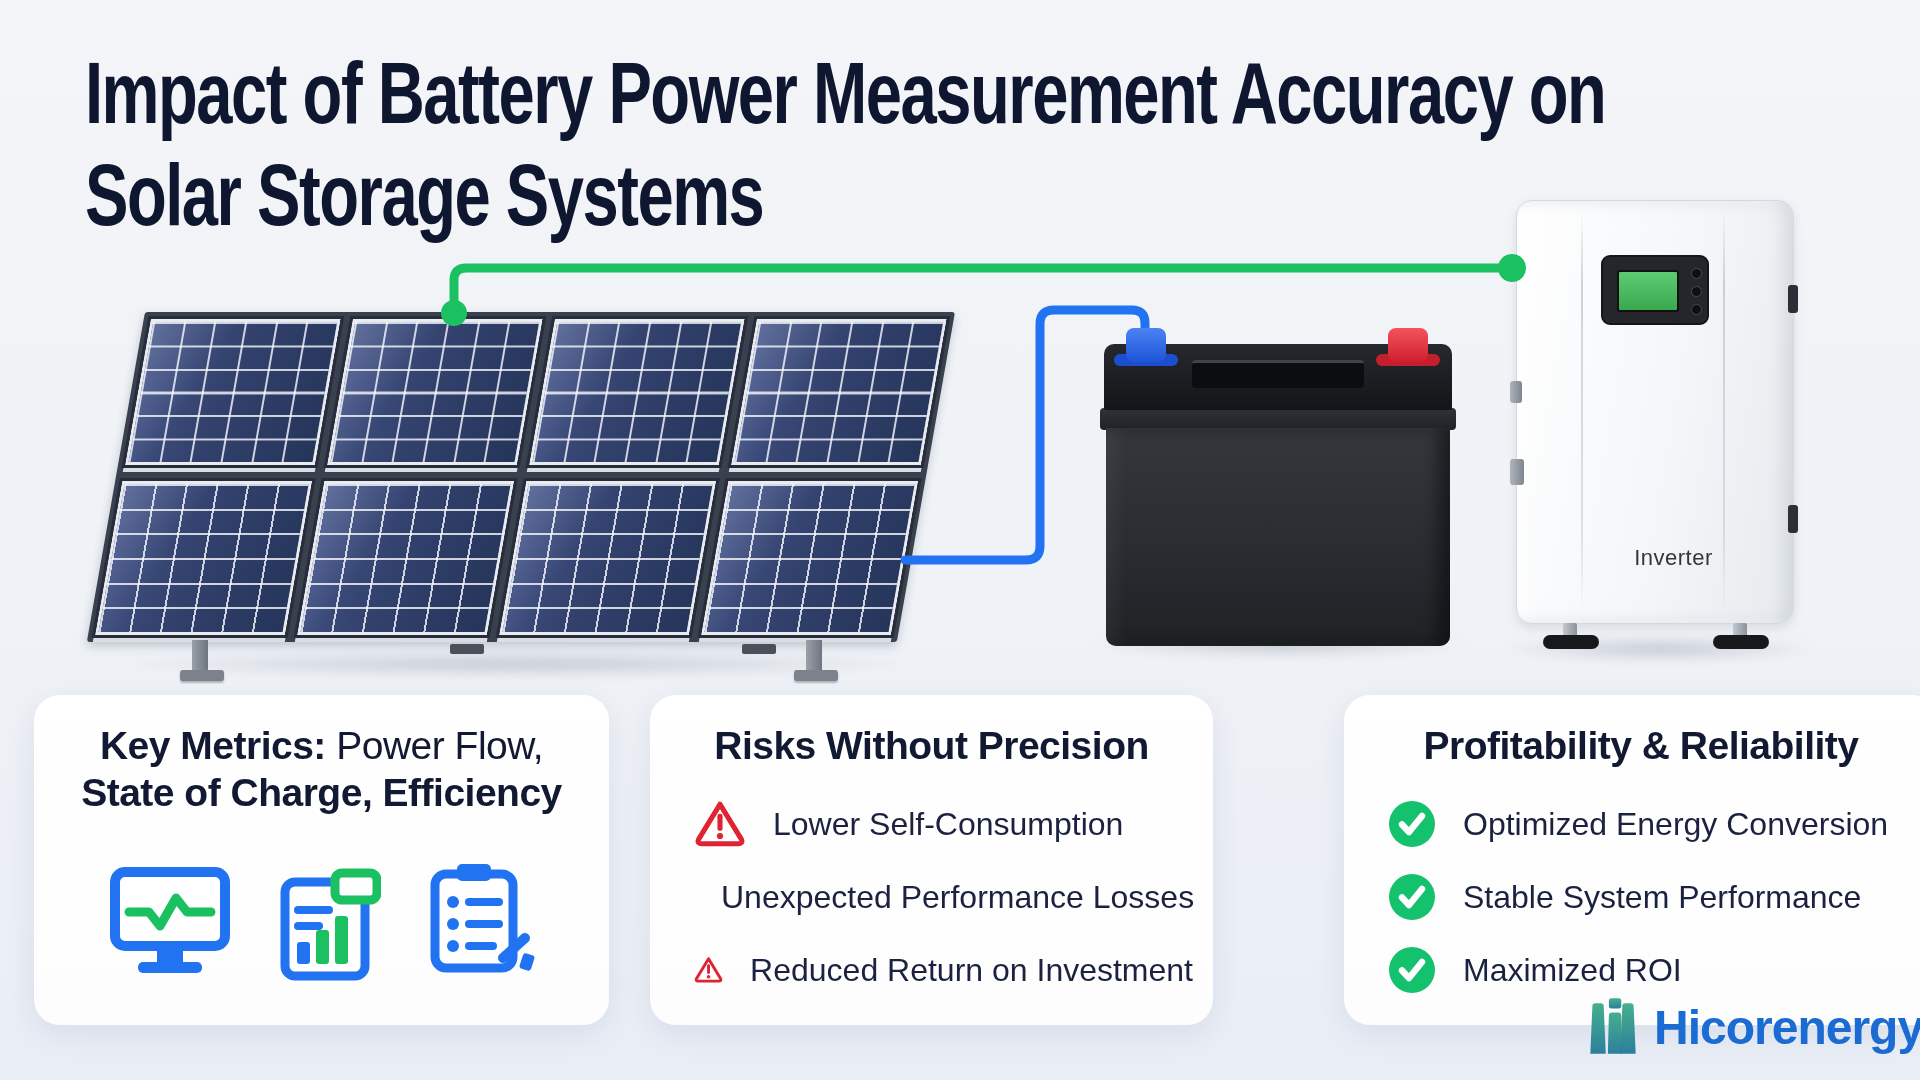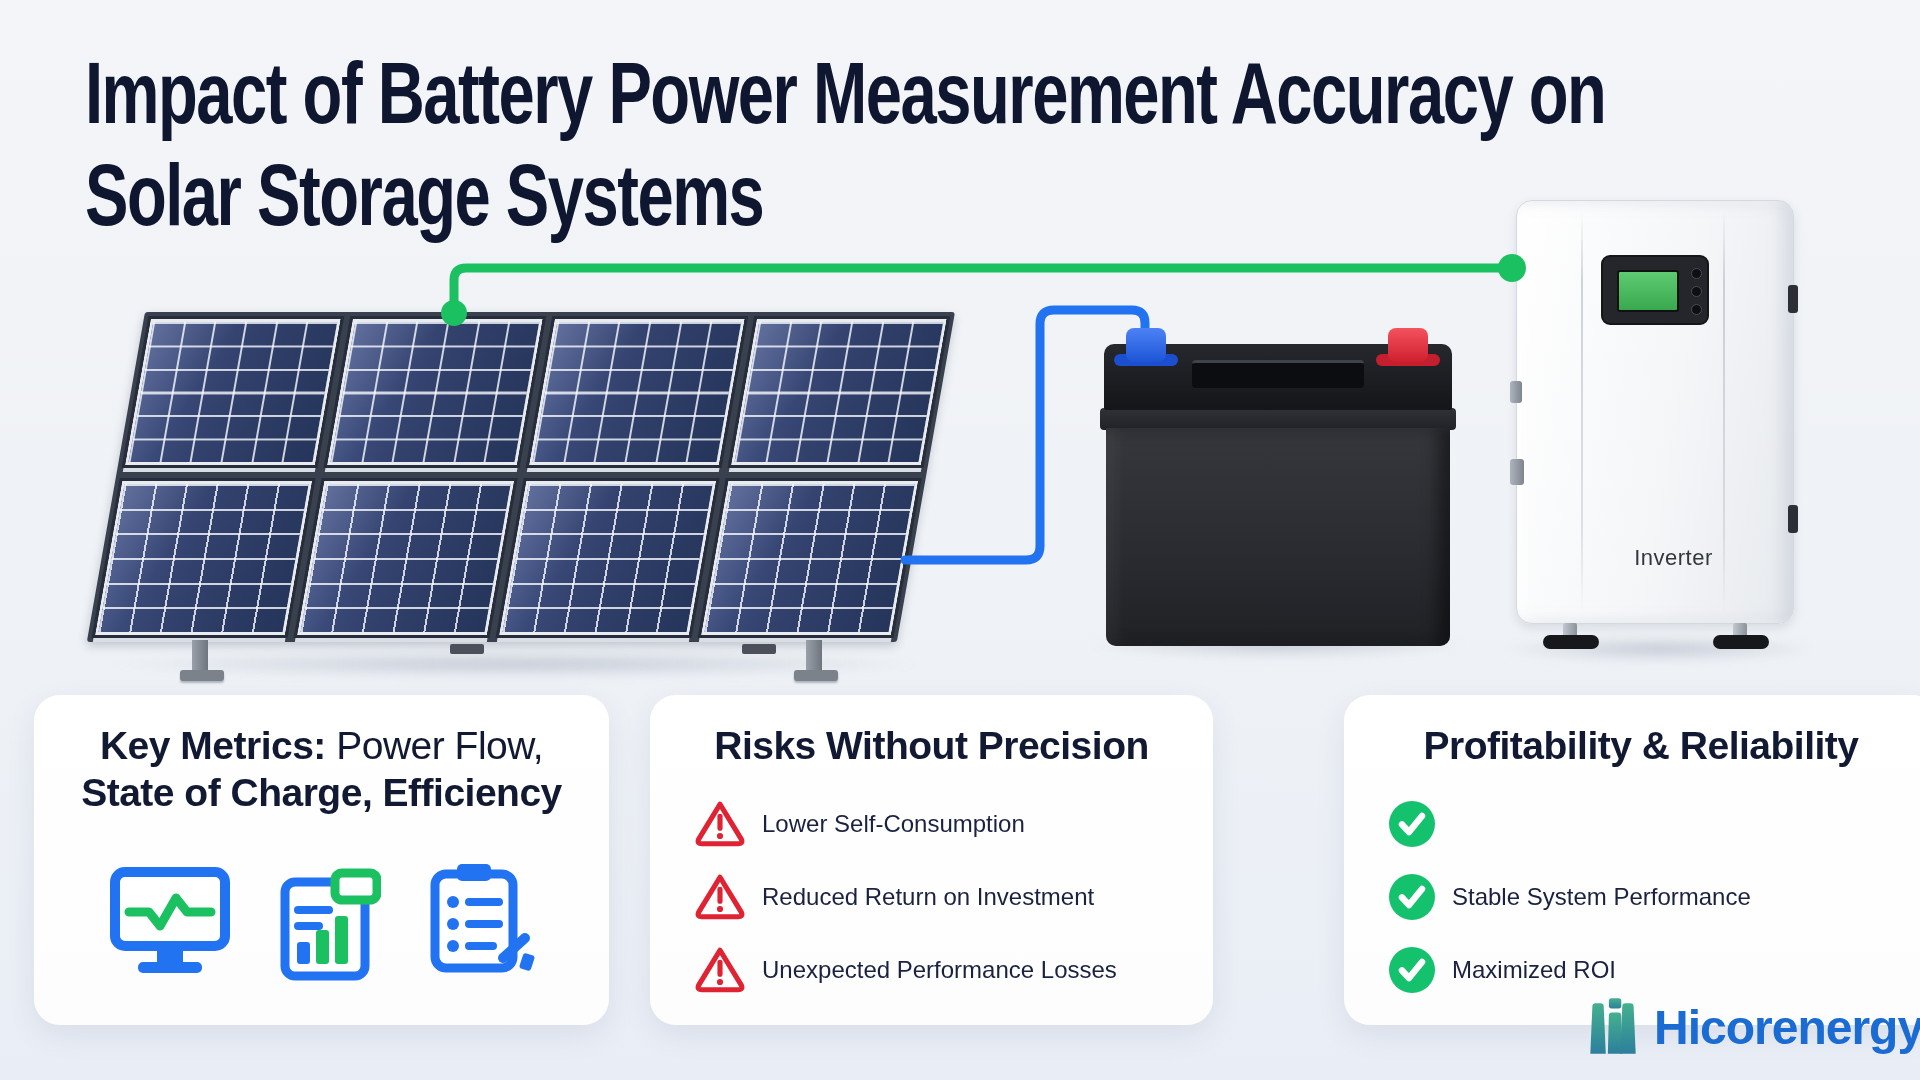--- a/index.html
+++ b/index.html
@@ -87,21 +87,21 @@
   .card{ top:695px; height:330px; background:linear-gradient(180deg,#ffffff,#fdfdfe);
          border-radius:26px; box-shadow:0 10px 30px rgba(40,60,100,.09); }
   .card h2{ margin-top:27px; text-align:center; font-size:39px; font-weight:700;
             color:#121a33; letter-spacing:-.5px; line-height:47px; }
   .card .h-reg{ font-weight:400; }
   .card .h-line2{ display:block; font-weight:700; }
   .icon-row{ position:absolute; left:0; right:0; top:167px; display:flex;
              justify-content:center; align-items:flex-end; gap:44px; }
   .feature-list{ position:absolute; left:44px; top:105px; right:20px; list-style:none; }
   .feature-list li{ display:flex; align-items:center; margin-bottom:25px; height:48px; }
-  .feature-list .txt{ margin-left:16px; font-size:24px; color:#1a2240; white-space:nowrap; }
+  .feature-list .txt{ margin-left:27px; font-size:32px; color:#1a2240; white-space:nowrap; }
 
   
   .logo{ left:1582px; top:994px; display:flex; align-items:center; }
   .logo .word{ margin-left:10px; font-size:48px; font-weight:700; color:#1a6bd2;
                letter-spacing:-1px; }
 </style>
 </head>
 <body>
 
 <h1 class="abs title">
@@ -219,41 +219,42 @@
         <circle cx="30" cy="42" r="3.6" fill="#df2332"></circle>
       </svg>
       <span class="txt">Lower Self-Consumption</span>
     </li>
     <li>
       <svg width="52" height="48" viewBox="0 0 60 56">
         <path d="M30 5 L55 46 Q57 51 51 51 L9 51 Q3 51 5 46 Z" fill="#ffffff" stroke="#df2332" stroke-width="6" stroke-linejoin="round"></path>
         <line x1="30" y1="19" x2="30" y2="33" stroke="#df2332" stroke-width="6" stroke-linecap="round"></line>
         <circle cx="30" cy="42" r="3.6" fill="#df2332"></circle>
       </svg>
-      <span class="txt">Reduced Return on Investment</span>
+      <span class="txt">Unexpected Performance Losses</span>
     </li>
     <li>
       <svg width="52" height="48" viewBox="0 0 60 56">
         <path d="M30 5 L55 46 Q57 51 51 51 L9 51 Q3 51 5 46 Z" fill="#ffffff" stroke="#df2332" stroke-width="6" stroke-linejoin="round"></path>
         <line x1="30" y1="19" x2="30" y2="33" stroke="#df2332" stroke-width="6" stroke-linecap="round"></line>
         <circle cx="30" cy="42" r="3.6" fill="#df2332"></circle>
       </svg>
-      <span class="txt">Unexpected Performance Losses</span>
+      <span class="txt">Reduced Return on Investment</span>
     </li>
   </ul>
 </div>
 
 <div class="abs card" style="left:1344px;width:594px;">
   <h2>Profitability &amp; Reliability</h2>
   <ul class="feature-list">
     <li>
       <svg width="48" height="48" viewBox="0 0 48 48">
         <circle cx="24" cy="24" r="23" fill="#14c16d"></circle>
         <path d="M14 24.5 L21 32 L34 16" fill="none" stroke="#ffffff" stroke-width="6.5" stroke-linecap="round" stroke-linejoin="round"></path>
       </svg>
+      <span class="txt">Optimized Energy Conversion</span>
     </li>
     <li>
       <svg width="48" height="48" viewBox="0 0 48 48">
         <circle cx="24" cy="24" r="23" fill="#14c16d"></circle>
         <path d="M14 24.5 L21 32 L34 16" fill="none" stroke="#ffffff" stroke-width="6.5" stroke-linecap="round" stroke-linejoin="round"></path>
       </svg>
       <span class="txt">Stable System Performance</span>
     </li>
     <li>
       <svg width="48" height="48" viewBox="0 0 48 48">

